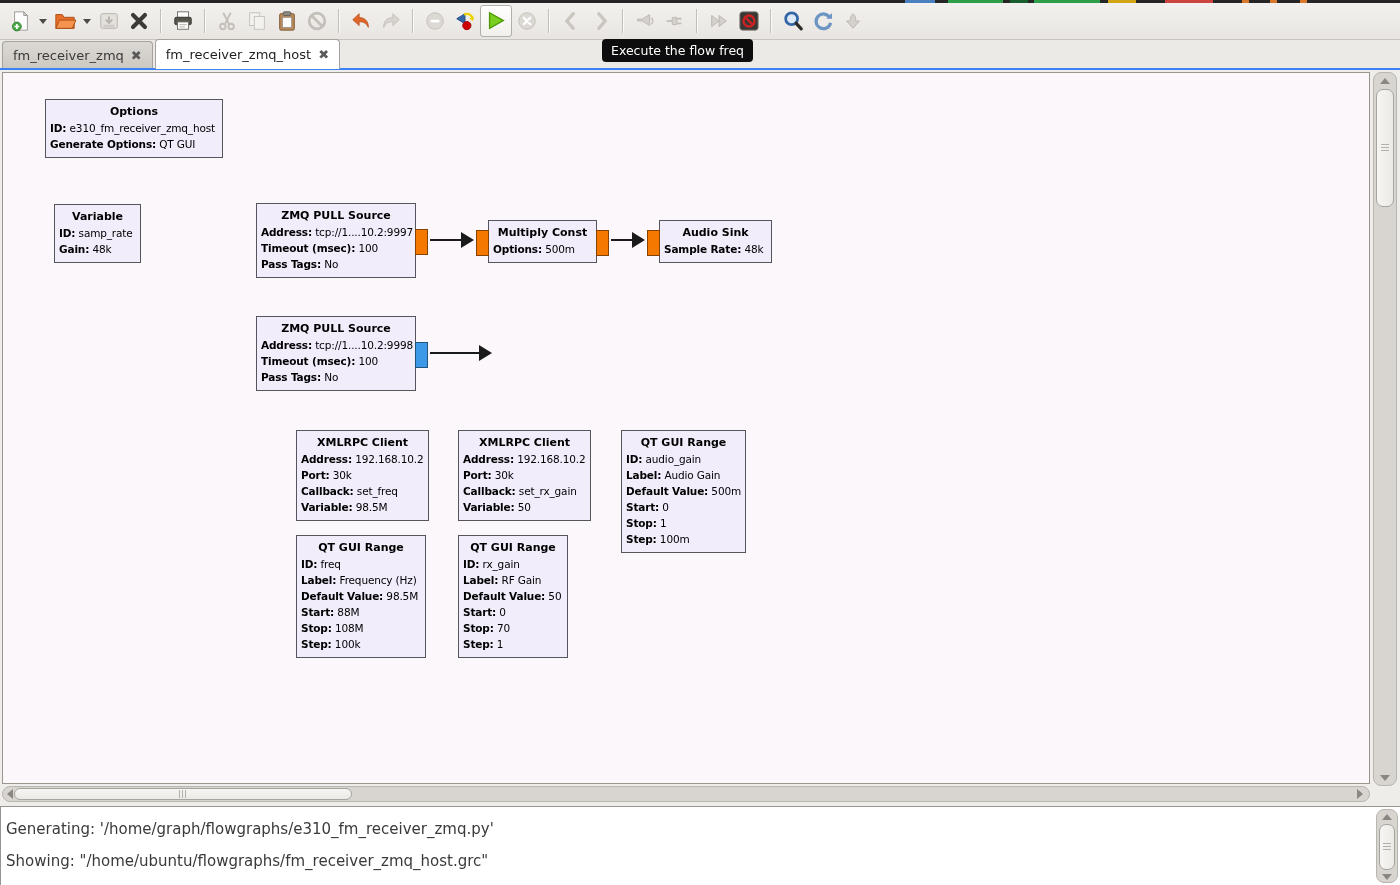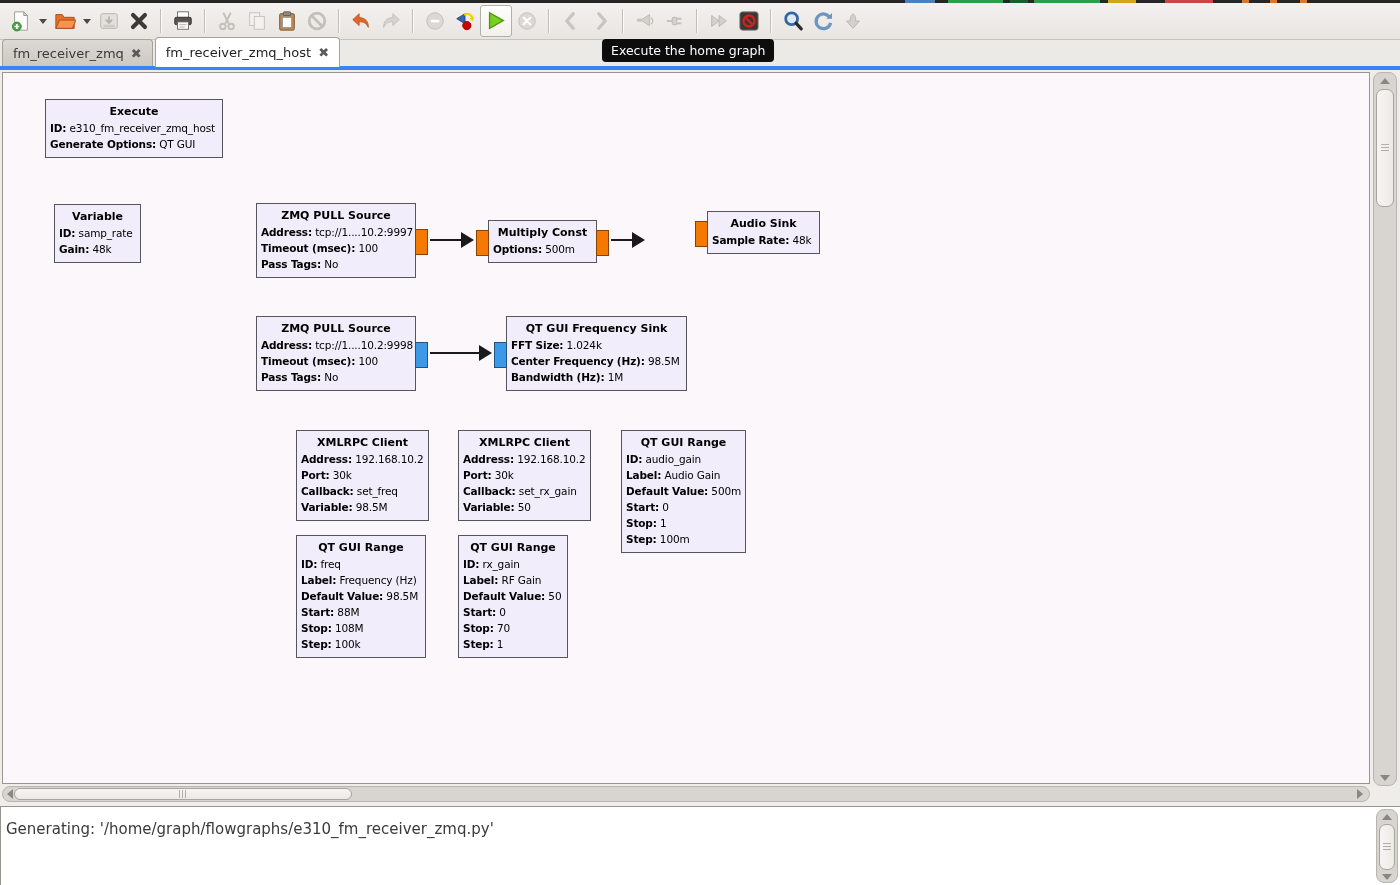--- a/index.html
+++ b/index.html
@@ -18,21 +18,21 @@
   .tool{width:30px;height:30px;display:flex;align-items:center;justify-content:center;flex:0 0 auto;}
   .tool svg{width:22px;height:22px;}
   .tool.narrow{width:14px;}
   .tool.narrow svg{width:8px;height:6px;}
   .tool.hoverframe{background:linear-gradient(#ffffff,#f2f0ec);border:1px solid #b3afa9;border-radius:3px;
                    width:32px;height:32px;box-sizing:border-box;}
   .tsep{width:1px;height:24px;background:#c2beb8;border-right:1px solid #fbfaf9;margin:0 6px;flex:0 0 auto;}
 
   
   .tabbar{position:absolute;left:0;top:40px;width:1400px;height:30px;background:#eceae6;
-          border-bottom:4px solid #3b82f6;display:flex;align-items:flex-end;padding-left:2px;box-sizing:border-box;}
+          border-bottom:2px solid #3b82f6;display:flex;align-items:flex-end;padding-left:2px;box-sizing:border-box;}
   .tab{display:inline-flex;align-items:center;gap:7px;height:26px;padding:0 10px;
        border:1px solid #a5a19b;border-bottom:none;border-radius:4px 4px 0 0;
        background:linear-gradient(#dcd8d3,#ccc8c2);color:#3a3a3a;font-size:13px;margin-right:2px;position:relative;}
   .tab.active{background:#ffffff;height:29px;margin-bottom:-1px;z-index:2;color:#1f1f1f;}
   .tab .close-x{font-size:13px;color:#5a5a5a;cursor:default;}
 
   
   .canvas-wrap{position:absolute;left:0;top:70px;width:1400px;height:736px;background:#efede9;}
   .canvas{position:absolute;left:2px;top:2px;width:1368px;height:712px;background:#fcf7fb;
           border:1px solid #9a968f;box-sizing:border-box;overflow:hidden;}
@@ -265,21 +265,21 @@
     </div>
     <div class="tab active">
       <span>fm_receiver_zmq_host</span>
       <span class="close-x">✖</span>
     </div>
   </div>
 
   <div class="canvas-wrap">
     <div class="canvas" id="canvas">
         <div class="block" style="left: 42px; top: 26px; width: 178px;">
-          <div class="btitle">Execute</div>
+          <div class="btitle">Options</div>
           <div class="bparam"><b>ID:</b> e310_fm_receiver_zmq_host</div>
           <div class="bparam"><b>Generate Options:</b> QT GUI</div>
         </div>
         <div class="block" style="left: 51px; top: 131px; width: 87px;">
           <div class="btitle">Variable</div>
           <div class="bparam"><b>ID:</b> samp_rate</div>
           <div class="bparam"><b>Gain:</b> 48k</div>
         </div>
         <div class="block" style="left: 253px; top: 130px; width: 160px;">
           <div class="btitle">ZMQ PULL Source</div>
@@ -287,38 +287,31 @@
           <div class="bparam"><b>Timeout (msec):</b> 100</div>
           <div class="bparam"><b>Pass Tags:</b> No</div>
           <div class="port out" style="background: rgb(245, 121, 0); top: 24.5px;"></div>
         </div>
         <div class="block" style="left: 485px; top: 147px; width: 109px;">
           <div class="btitle">Multiply Const</div>
           <div class="bparam"><b>Options:</b> 500m</div>
           <div class="port in" style="background: rgb(245, 121, 0); top: 8.5px;"></div>
           <div class="port out" style="background: rgb(245, 121, 0); top: 8.5px;"></div>
         </div>
-        <div class="block" style="left: 656px; top: 138px; width: 113px; margin-left: 48px;">
+        <div class="block" style="left: 656px; top: 147px; width: 113px;">
           <div class="btitle">Audio Sink</div>
           <div class="bparam"><b>Sample Rate:</b> 48k</div>
           <div class="port in" style="background: rgb(245, 121, 0); top: 8.5px;"></div>
         </div>
         <div class="block" style="left: 253px; top: 243px; width: 160px;">
           <div class="btitle">ZMQ PULL Source</div>
           <div class="bparam"><b>Address:</b> tcp://1....10.2:9998</div>
           <div class="bparam"><b>Timeout (msec):</b> 100</div>
           <div class="bparam"><b>Pass Tags:</b> No</div>
           <div class="port out" style="background: rgb(59, 153, 232); top: 24.5px;"></div>
-        </div>
-        <div class="block" style="left: 503px; top: 243px; width: 181px;">
-          <div class="btitle">QT GUI Frequency Sink</div>
-          <div class="bparam"><b>FFT Size:</b> 1.024k</div>
-          <div class="bparam"><b>Center Frequency (Hz):</b> 98.5M</div>
-          <div class="bparam"><b>Bandwidth (Hz):</b> 1M</div>
-          <div class="port in" style="background: rgb(59, 153, 232); top: 24.5px;"></div>
         </div>
         <div class="block" style="left: 293px; top: 357px; width: 133px;">
           <div class="btitle">XMLRPC Client</div>
           <div class="bparam"><b>Address:</b> 192.168.10.2</div>
           <div class="bparam"><b>Port:</b> 30k</div>
           <div class="bparam"><b>Callback:</b> set_freq</div>
           <div class="bparam"><b>Variable:</b> 98.5M</div>
         </div>
         <div class="block" style="left: 455px; top: 357px; width: 133px;">
           <div class="btitle">XMLRPC Client</div>
@@ -374,25 +367,26 @@
       <div class="sb-arrow arr-left" style="left:4px;top:2px;"></div>
       <div class="sb-thumb h" style="left:11px;top:1px;width:338px;height:12px;">
           <div class="grip-h"></div>
         </div>
       <div class="sb-arrow arr-right" style="left:1354px;top:2px;"></div>
     </div>
   </div>
 
   <div class="console">
     <div class="cline">Generating: '/home/graph/flowgraphs/e310_fm_receiver_zmq.py'</div>
+    <div class="cline">Showing: "/home/ubuntu/flowgraphs/fm_receiver_zmq_host.grc"</div>
 
     <div class="sb" style="left:1375px;top:2px;width:22px;height:74px;">
       <div class="sb-arrow arr-up" style="left:5px;top:4px;"></div>
       <div class="sb-thumb" style="left:2px;top:14px;width:16px;height:46px;">
           <div class="grip-v"></div>
         </div>
       <div class="sb-arrow arr-down" style="left:5px;top:64px;"></div>
     </div>
   </div>
 
-  <div class="tooltip">Execute the home graph</div>
+  <div class="tooltip">Execute the flow freq</div>
 
 </div>
 
 </body></html>

